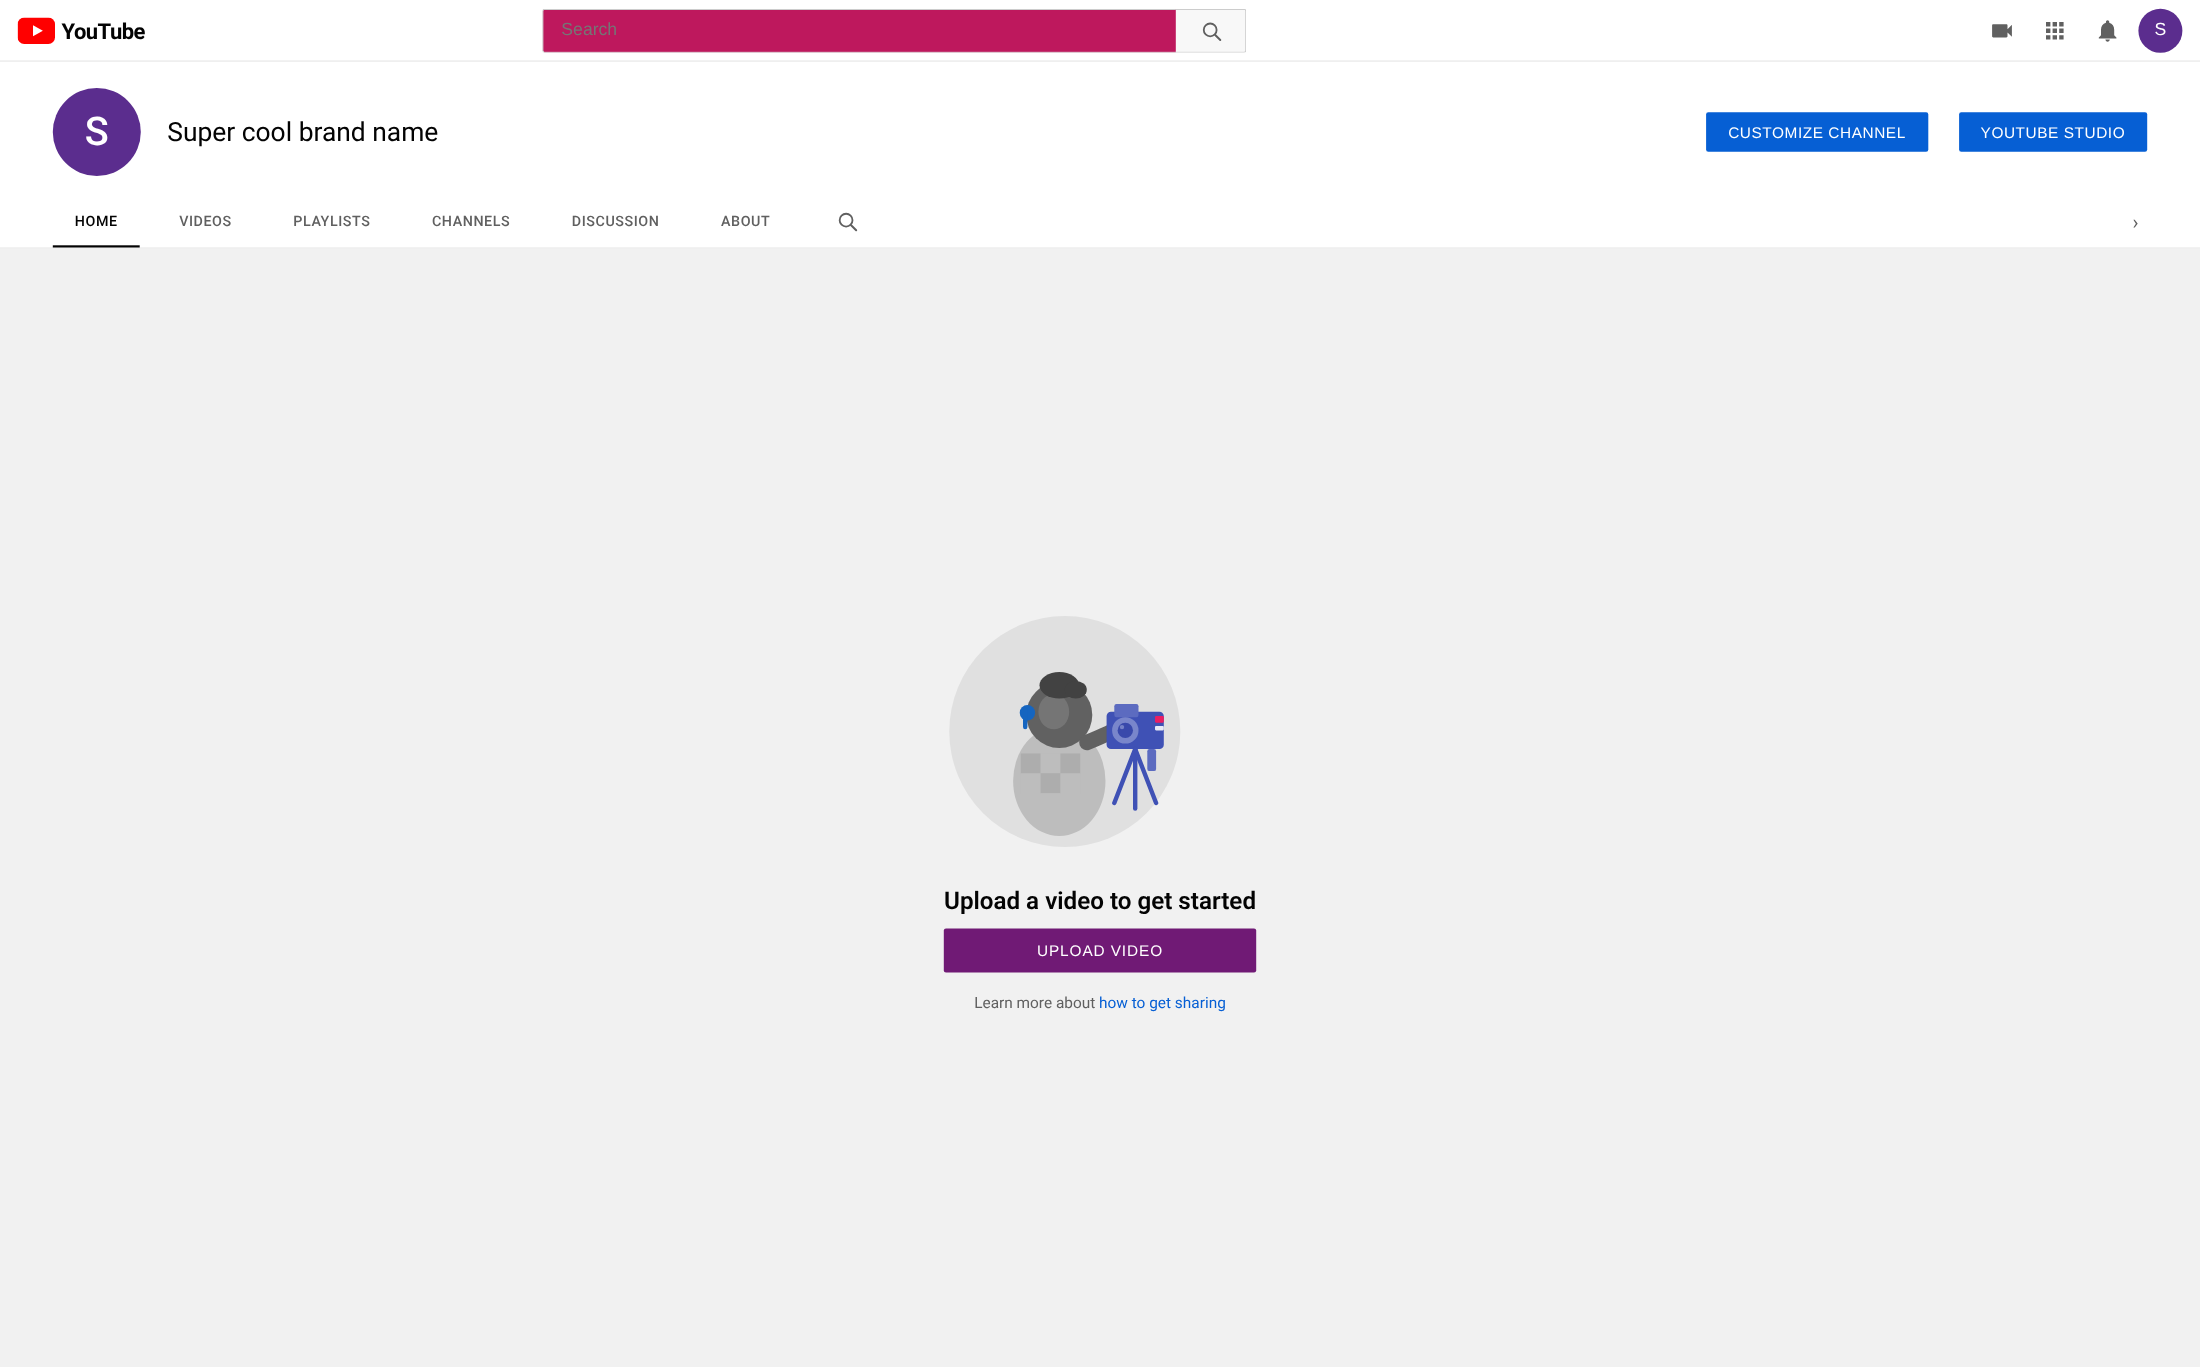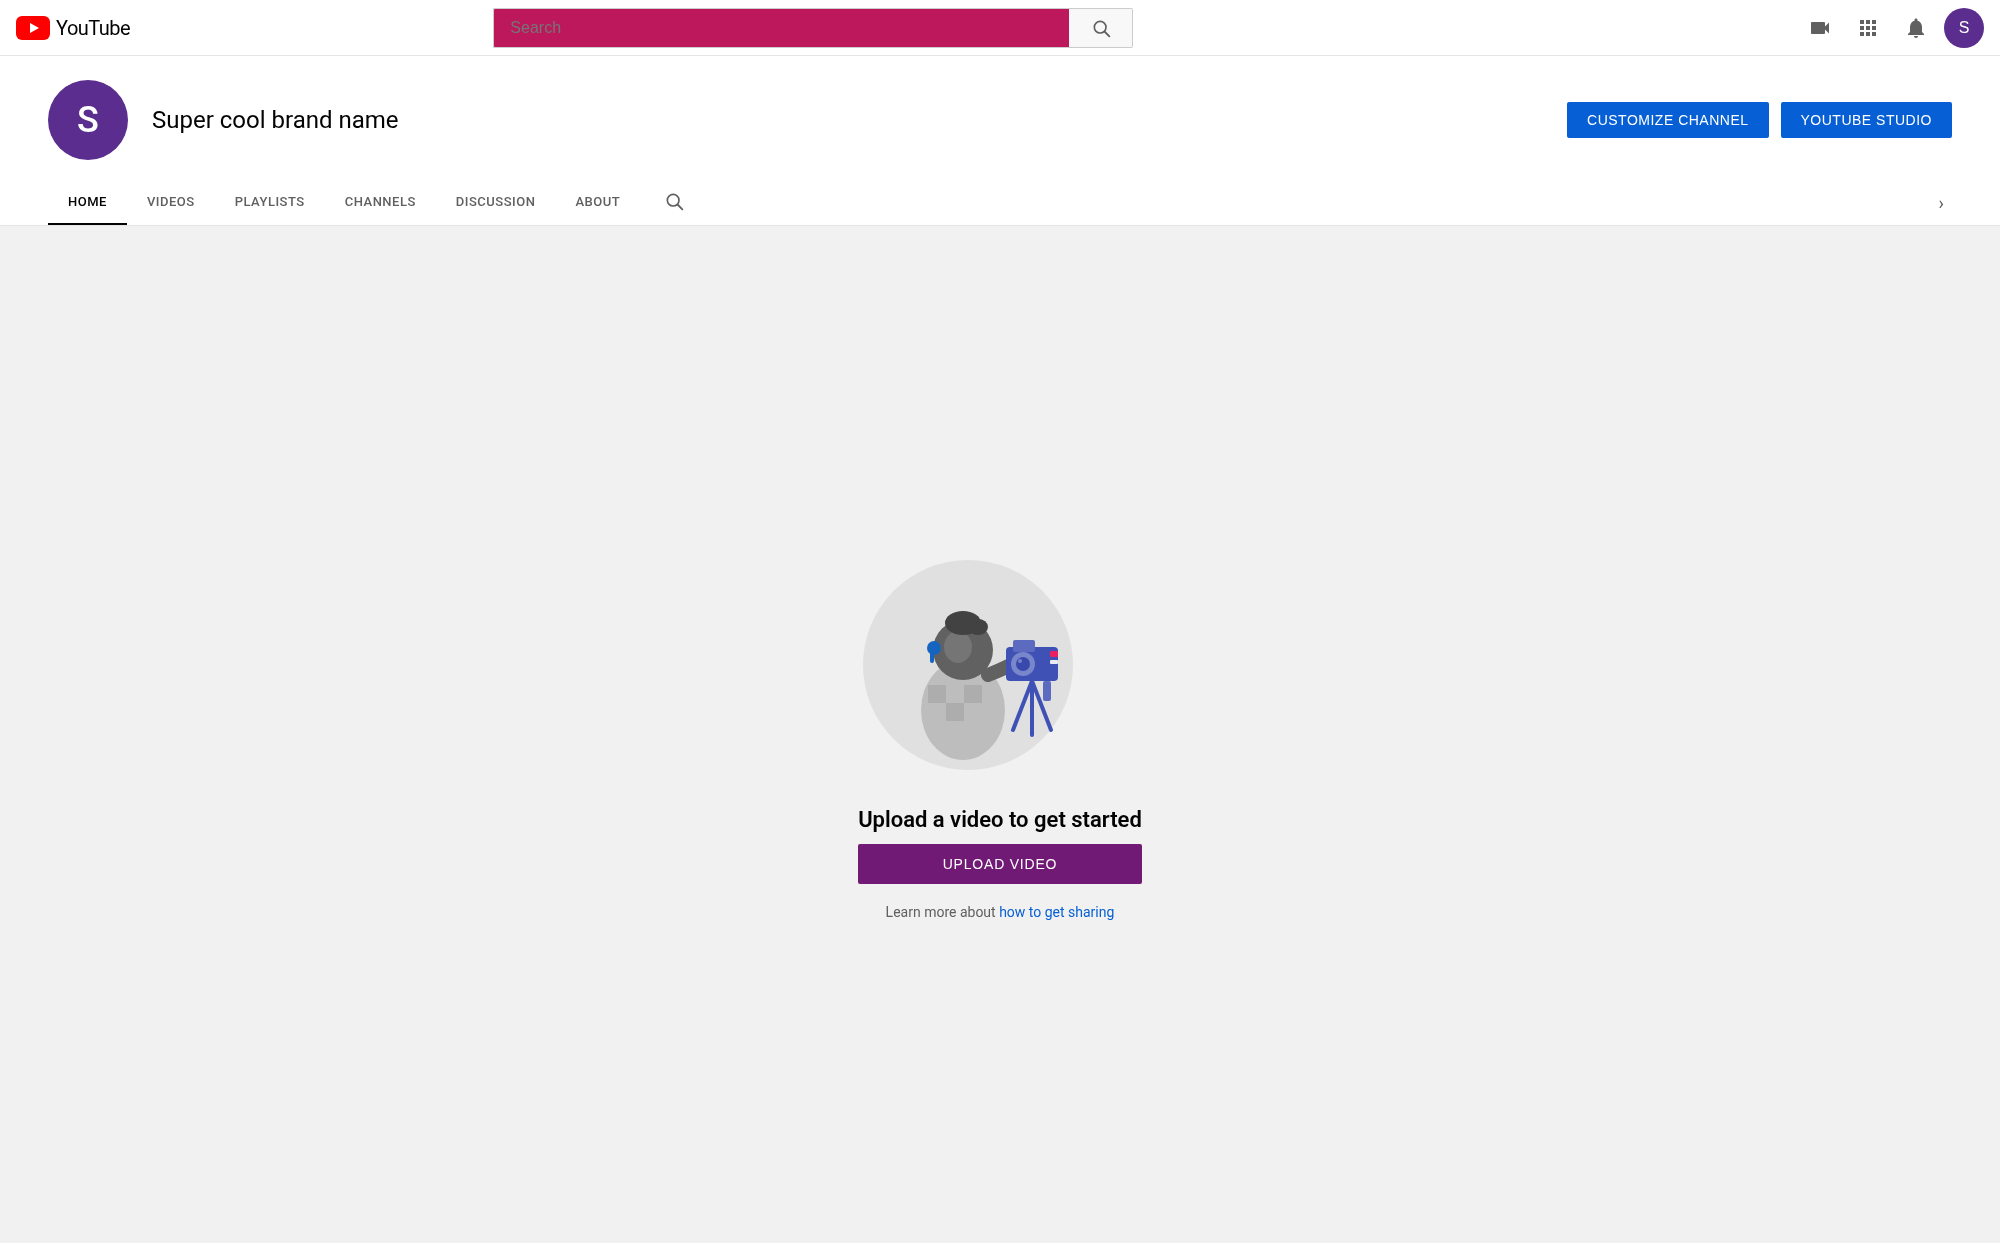--- a/index.html
+++ b/index.html
@@ -24,21 +24,21 @@
       text-decoration: none;
       margin-right: 24px;
       min-width: 120px;
     }
     .yt-icon-red {
       width: 34px;
       height: 24px;
     }
     .header-logo-text {
       font-size: 20px;
-      font-weight: 400;
+      font-weight: 700;
       color: #030303;
       letter-spacing: -0.5px;
       text-align: center;
     }
     .search-container {
       display: flex;
       flex: 1;
       max-width: 640px;
       margin: 0 auto;
     }
@@ -126,41 +126,41 @@
       flex-shrink: 0;
     }
     .channel-name {
       font-size: 24px;
       font-weight: 400;
       color: #030303;
       flex: 1;
     }
     .channel-actions {
       display: flex;
-      gap: 12px;
+      gap: 28px;
     }
     .btn-primary {
       background: #065fd4;
       color: #fff;
       border: none;
       padding: 0 20px;
       height: 36px;
       font-size: 14px;
       font-weight: 500;
       letter-spacing: 0.5px;
       cursor: pointer;
       border-radius: 2px;
       text-transform: uppercase;
     }
 
     
     .channel-tabs {
       display: flex;
       align-items: center;
-      gap: 0;
+      gap: 16px;
     }
     .tab-item {
       padding: 14px 20px;
       font-size: 13px;
       font-weight: 500;
       letter-spacing: 0.5px;
       color: #606060;
       cursor: pointer;
       border-bottom: 2px solid transparent;
       text-transform: uppercase;

